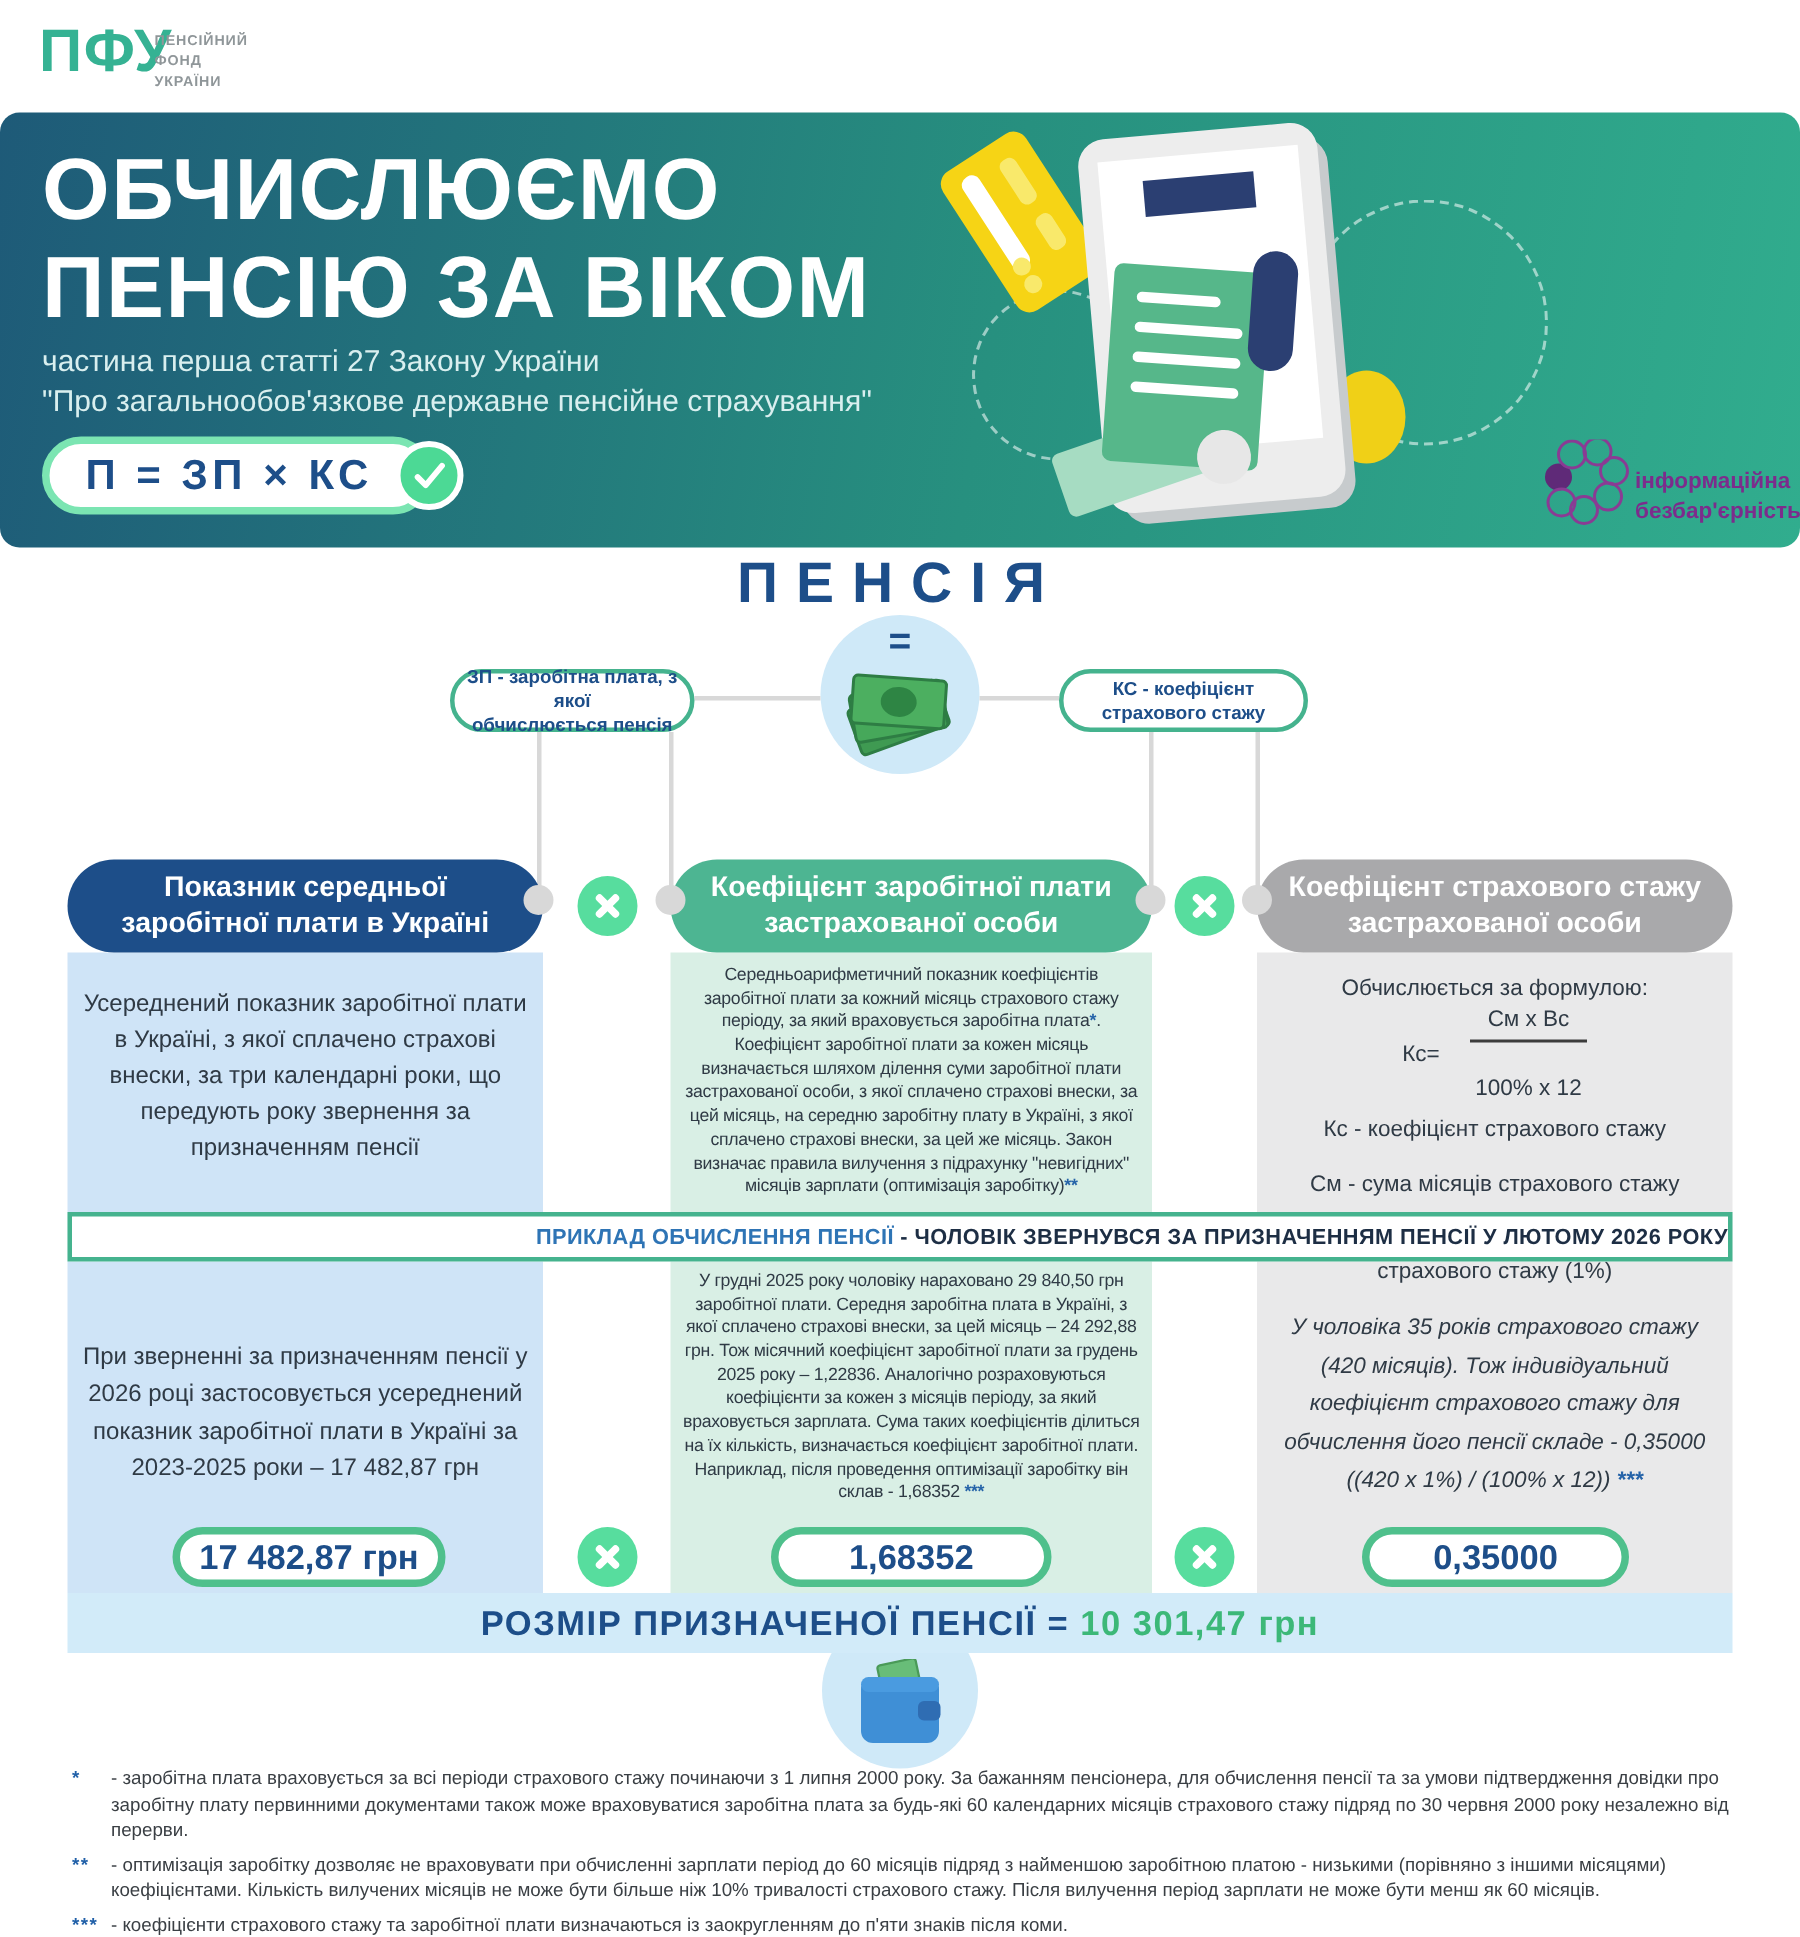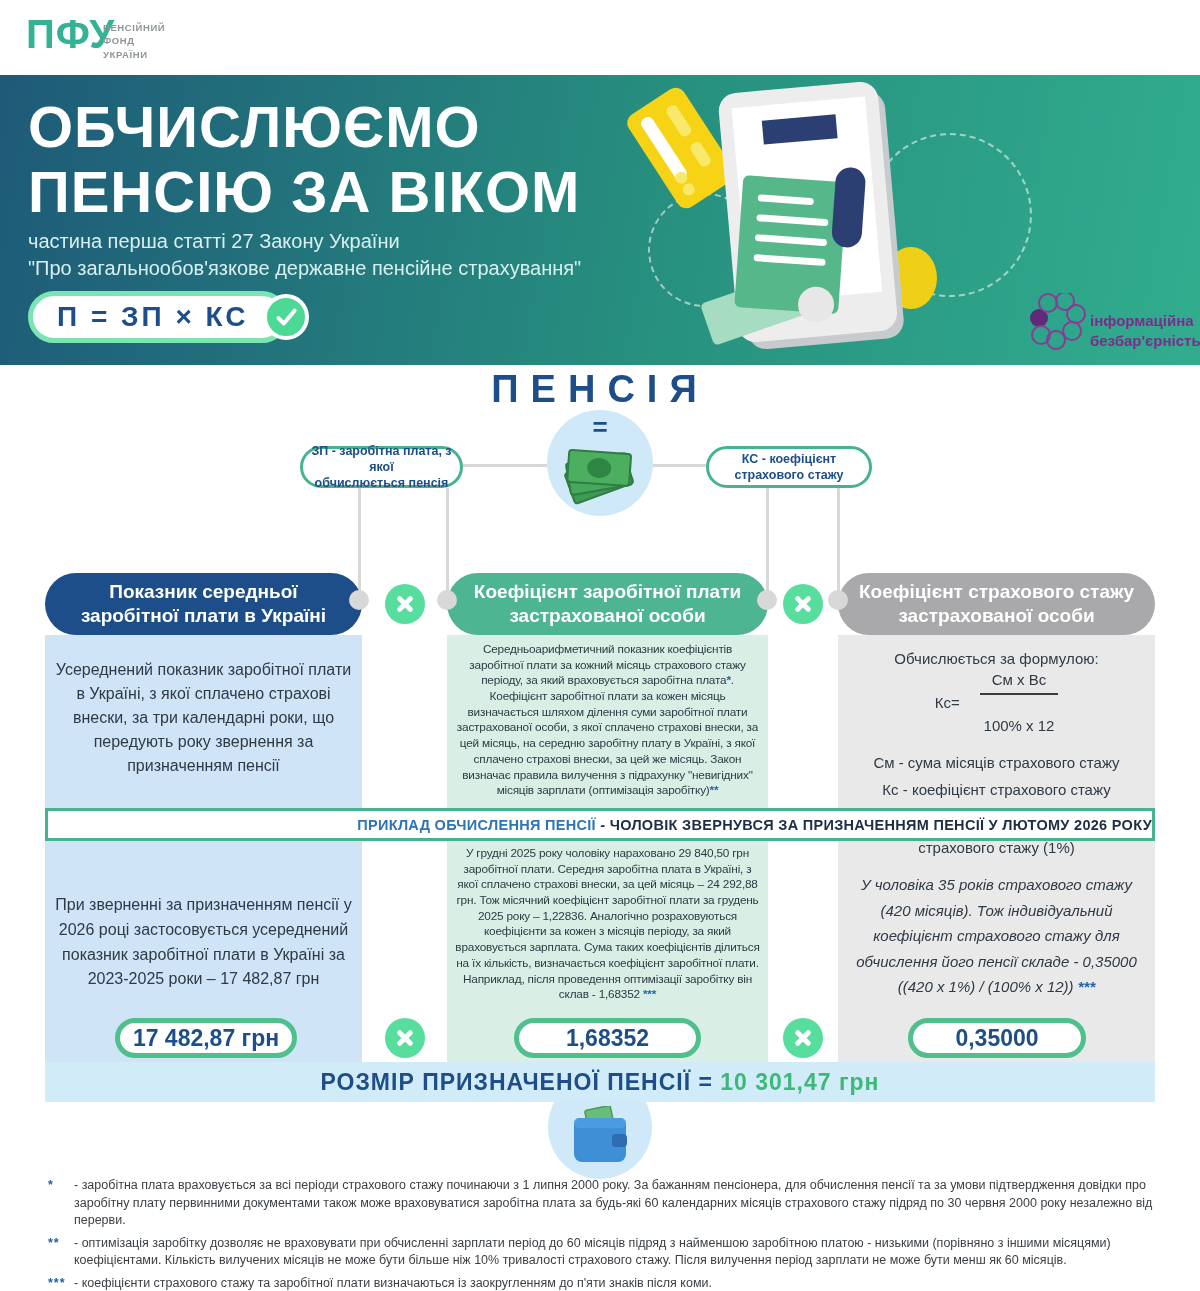--- a/index.html
+++ b/index.html
@@ -10,21 +10,21 @@
   }
   .abs { position:absolute; }
 
   
   .topbar { left:0; top:0; width:1200px; height:75px; background:#fff; }
   .pfu-logo { left:26px; top:12px; font-size:40px; font-weight:bold; color:#35b293; letter-spacing:1px; }
   .pfu-caption { left:103px; top:21px; font-size:9.5px; font-weight:bold; color:#8f9699; letter-spacing:.6px; line-height:1.4; }
 
   
   .header { left:0; top:75px; width:1200px; height:290px;
-    background:linear-gradient(100deg,#1e5a78 0%,#27907f 55%,#31ad8e 100%); overflow:hidden; }
+    background:linear-gradient(100deg,#1e5a78 0%,#27907f 55%,#31ad8e 100%); overflow:hidden;border-radius:13px; }
   .main-title { left:28px; top:20px; color:#fff; font-weight:bold; font-size:58px; line-height:1.12; letter-spacing:1px; z-index:6; }
   .subtitle { left:28px; top:153px; color:#d9efef; font-size:20px; line-height:1.35; z-index:6; }
   .formula-pill { left:28px; top:216px; height:52px; background:#fff; border:5px solid #7be5b2; border-radius:32px;
     display:flex; align-items:center; padding:0 34px 0 24px; z-index:6; }
   .formula-pill span { font-size:28px; font-weight:bold; color:#1d4e89; letter-spacing:3px; }
   .check-circle { right:-26px; top:50%; transform:translateY(-50%); width:46px; height:46px; border-radius:50%;
     background:#4cd995; border:4px solid #fff; display:flex; align-items:center; justify-content:center; }
 
   .dashed-ring { border:2px dashed rgba(255,255,255,.55); border-radius:50%; }
   .ring-a { left:648px; top:118px; width:114px; height:114px; }
@@ -250,22 +250,22 @@
 
   <div class="abs txt" style="left:848px; top:648px; width:297px; font-size:15px; line-height:1.4;">
     <div>Обчислюється за формулою:</div>
     <div class="fraction-row">
       <span>Кс=</span>
       <span class="fraction">
         <span class="num">См х Вс</span>
         <span class="den">100% х 12</span>
       </span>
     </div>
+    <div style="margin-top:6px;">Кс - коефіцієнт страхового стажу</div>
     <div style="margin-top:16px;">См - сума місяців страхового стажу</div>
-    <div style="margin-top:6px;">Кс - коефіцієнт страхового стажу</div>
     <div style="margin-top:16px;">Вс - величина оцінки одного року страхового стажу (1%)</div>
   </div>
 
   <div class="abs banner">
     <span class="hl">ПРИКЛАД ОБЧИСЛЕННЯ ПЕНСІЇ</span>
       <span class="rest"> - ЧОЛОВІК ЗВЕРНУВСЯ ЗА ПРИЗНАЧЕННЯМ ПЕНСІЇ У ЛЮТОМУ 2026 РОКУ</span>
   </div>
 
   <div class="abs txt" style="left:55px; top:893px; width:297px; font-size:16px; line-height:1.55;">При зверненні за призначенням пенсії у 2026 році застосовується усереднений показник заробітної плати в Україні за 2023-2025 роки – 17 482,87 грн</div>
 

